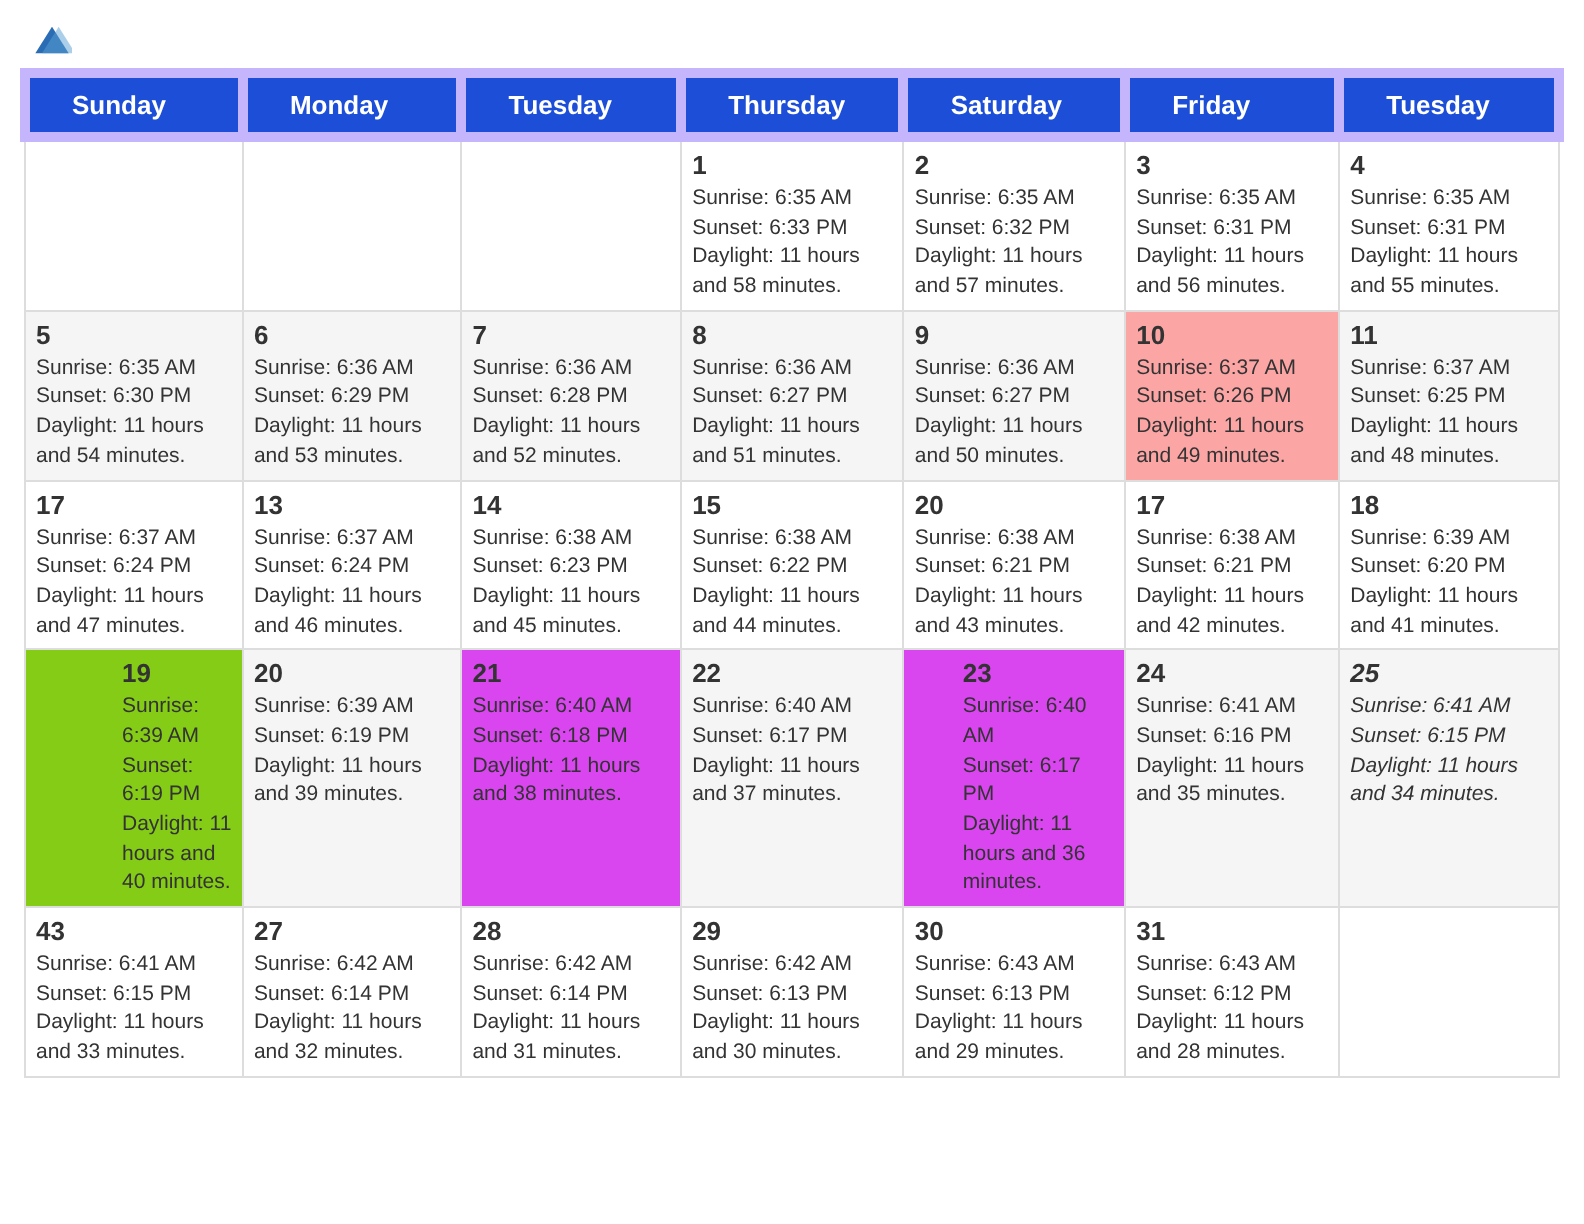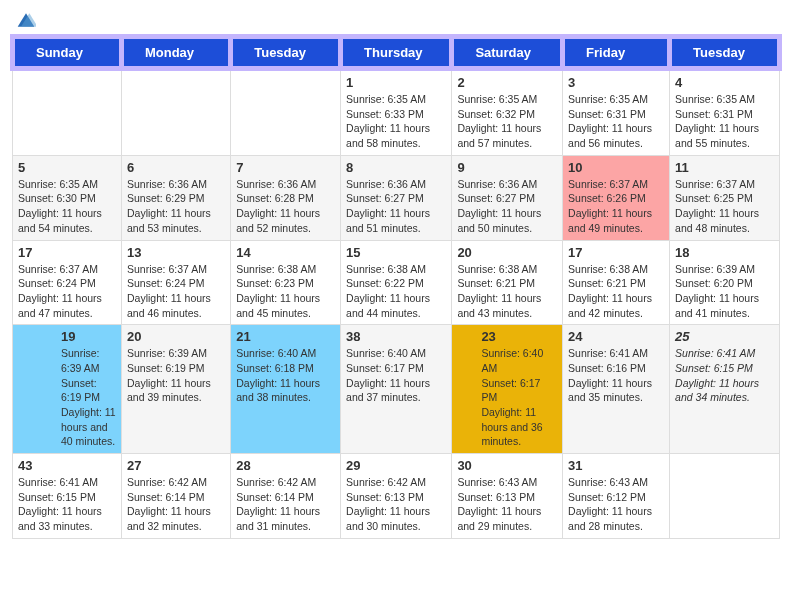--- a/index.html
+++ b/index.html
@@ -240,45 +240,45 @@
 Daylight: 11 hours and 42 minutes.</div>
         </td>
         <td>
           <span class="day-number">18</span>
           <div class="day-info" style="white-space: pre-line;">Sunrise: 6:39 AM
 Sunset: 6:20 PM
 Daylight: 11 hours and 41 minutes.</div>
         </td>
       </tr>
       <tr>
-        <td style="background: #7dd3fc; padding-left: 48px;">
+        <td style="background: #84cc16; padding-left: 48px;">
           <span class="day-number">19</span>
           <div class="day-info" style="white-space: pre-line;">Sunrise: 6:39 AM
 Sunset: 6:19 PM
 Daylight: 11 hours and 40 minutes.</div>
         </td>
         <td style="background: rgb(245, 245, 245);">
           <span class="day-number">20</span>
           <div class="day-info" style="white-space: pre-line;">Sunrise: 6:39 AM
 Sunset: 6:19 PM
 Daylight: 11 hours and 39 minutes.</div>
         </td>
-        <td style="background: #7dd3fc;">
+        <td style="background: #d946ef;">
           <span class="day-number">21</span>
           <div class="day-info" style="white-space: pre-line;">Sunrise: 6:40 AM
 Sunset: 6:18 PM
 Daylight: 11 hours and 38 minutes.</div>
         </td>
         <td style="background: rgb(245, 245, 245);">
-          <span class="day-number">38</span>
+          <span class="day-number">22</span>
           <div class="day-info" style="white-space: pre-line;">Sunrise: 6:40 AM
 Sunset: 6:17 PM
 Daylight: 11 hours and 37 minutes.</div>
         </td>
-        <td style="background: #eab308; padding-left: 29px;">
+        <td style="background: #d946ef; padding-left: 29px;">
           <span class="day-number">23</span>
           <div class="day-info" style="white-space: pre-line;">Sunrise: 6:40 AM
 Sunset: 6:17 PM
 Daylight: 11 hours and 36 minutes.</div>
         </td>
         <td style="background: rgb(245, 245, 245);">
           <span class="day-number">24</span>
           <div class="day-info" style="white-space: pre-line;">Sunrise: 6:41 AM
 Sunset: 6:16 PM
 Daylight: 11 hours and 35 minutes.</div>

